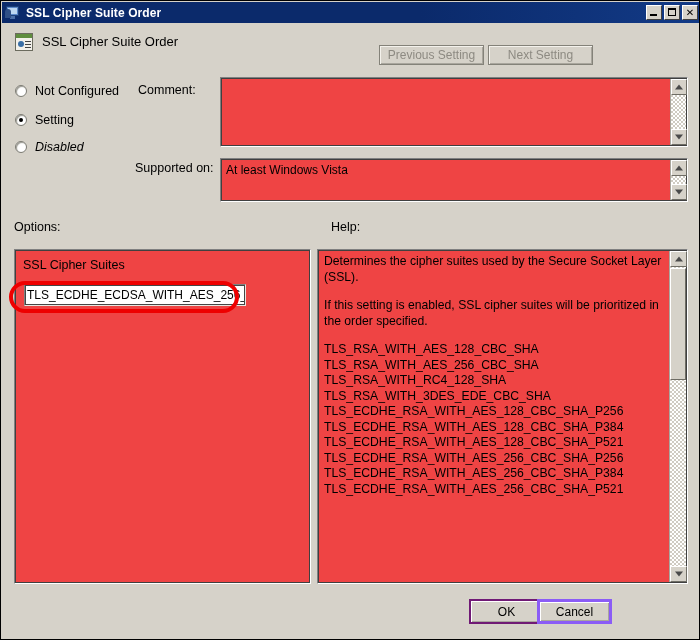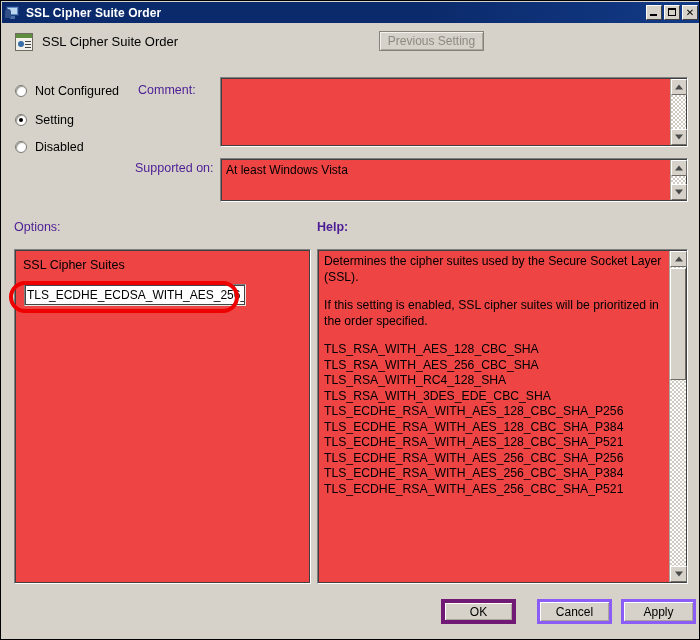--- a/index.html
+++ b/index.html
@@ -160,21 +160,21 @@
   #header .header-title {
     position: absolute;
     left: 40px; top: 11px;
     font-size: 13px;
     color: #000;
     white-space: nowrap;
   }
 
   .setting-nav-btn {
     position: absolute;
-    top: 8px;
+    top: 22px;
     height: 20px;
     background: #d6d2c9;
     border: 1px solid #848279;
     box-shadow: inset 1px 1px 0 #f4f2ec, inset -1px -1px 0 #a9a69d;
     color: #8d8a82;
     font-size: 12px;
     font-family: "Liberation Sans", sans-serif;
     cursor: default;
     box-sizing: border-box;
   }
@@ -184,21 +184,21 @@
   
   .radio-row {
     position: absolute;
     left: 14px;
     display: flex;
     align-items: center;
     white-space: nowrap;
   }
   #radio-not-configured { top: 83px; }
   #radio-enabled        { top: 112px; }
-  #radio-disabled       { top: 139px; }
+  #radio-disabled       { top: 139px; font-style: italic; }
 
   .radio-mark {
     width: 12px; height: 12px;
     border-radius: 50%;
     background: #ffffff;
     border: 1px solid #7b7a72;
     box-shadow: inset 1px 1px 1px #9b9a92;
     box-sizing: border-box;
     position: relative;
     flex: 0 0 auto;
@@ -213,27 +213,27 @@
   }
   .radio-label {
     margin-left: 8px;
     font-size: 12.5px;
     color: #000;
   }
 
   .field-label {
     position: absolute;
     font-size: 12.5px;
-    color: #4c1d95;
+    color: #000000;
     white-space: nowrap;
   }
   #comment-label      { left: 137px; top: 82px; }
   #supported-label    { left: 134px; top: 160px; }
   #options-label      { left: 13px;  top: 219px; }
-  #help-label         { left: 316px; top: 219px; font-weight: bold; }
+  #help-label         { left: 330px; top: 219px; }
 
   .sunken-box {
     position: absolute;
     background: #ef4444;
     border-top: 1px solid #808080;
     border-left: 1px solid #808080;
     border-right: 1px solid #ffffff;
     border-bottom: 1px solid #ffffff;
     outline: 1px solid #404040;
     outline-offset: -2px;
@@ -395,21 +395,21 @@
     width: 75px; height: 25px;
     background: #d6d2c9;
     border: 3px solid #8b5cf6;
     box-shadow: inset 1px 1px 0 #ffffff, inset -1px -1px 0 #a9a69d;
     font-family: "Liberation Sans", sans-serif;
     font-size: 12px;
     color: #000;
     cursor: default;
     box-sizing: border-box;
   }
-  #ok-btn     { left: 440px; border: 4px solid #701a75; }
+  #ok-btn     { left: 468px; border: 2px solid #701a75; }
   #cancel-btn { left: 536px; }
   #apply-btn  { left: 620px; }
 </style>
 </head>
 <body>
 
 <div id="window">
 
   <div id="titlebar">
     <span class="title-icon">
@@ -435,20 +435,21 @@
   <div id="header">
     <span class="policy-icon">
       <span class="topbar"></span>
       <span class="dot"></span>
       <span class="ln1"></span>
         <span class="ln2"></span>
         <span class="ln3"></span>
     </span>
     <span class="header-title">SSL Cipher Suite Order</span>
     <button id="prev-setting-btn" class="setting-nav-btn">Previous Setting</button>
+    <button id="next-setting-btn" class="setting-nav-btn">Next Setting</button>
   </div>
 
   <div class="radio-row" id="radio-not-configured">
     <span class="radio-mark"></span>
     <span class="radio-label">Not Configured</span>
   </div>
   <div class="radio-row" id="radio-enabled">
     <span class="radio-mark checked"></span>
     <span class="radio-label">Setting</span>
   </div>
@@ -516,15 +517,14 @@
         </span>
       <span class="thumb"></span>
       <span class="sb-arrow down">
           <span class="tri"></span>
         </span>
     </span>
   </div>
 
   <button class="dlg-btn" id="ok-btn">OK</button>
   <button class="dlg-btn" id="cancel-btn">Cancel</button>
-  <button class="dlg-btn" id="apply-btn">Apply</button>
 
 </div>
 
 </body></html>

